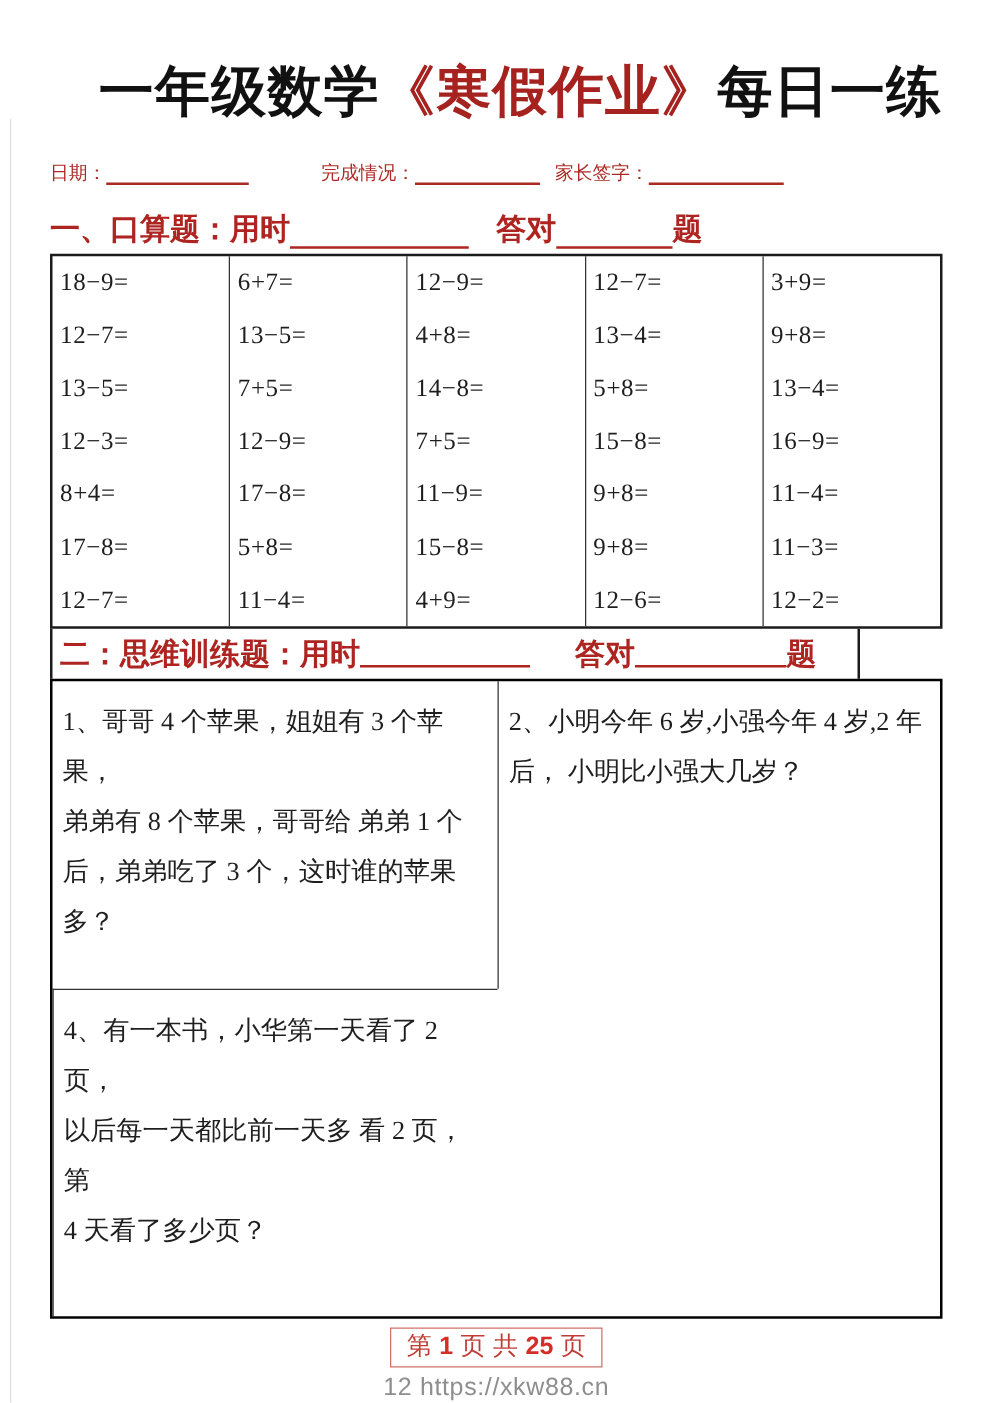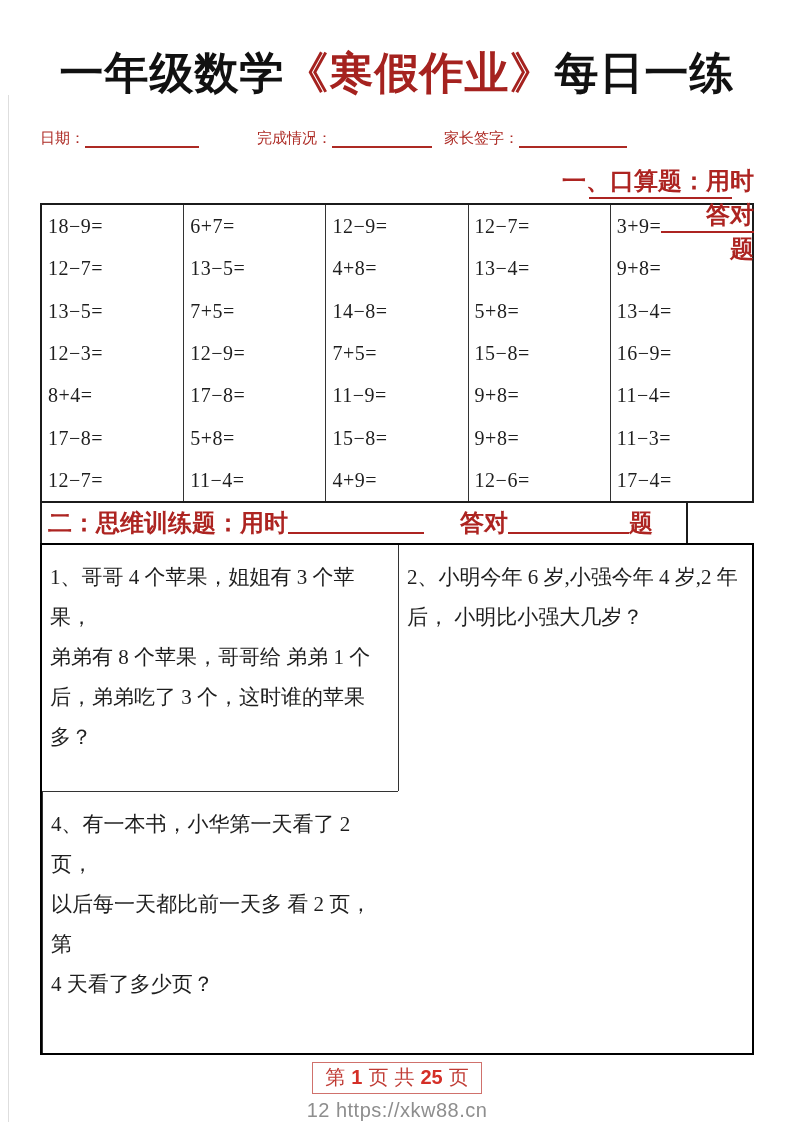--- a/index.html
+++ b/index.html
@@ -14,21 +14,21 @@
   }
   .scan-line {
     position:absolute; left:8px; top:95px; bottom:0;
     width:1px; background:#dedede;
   }
   .content { position:absolute; left:40px; top:0; width:714px; }
 
   
   .title {
     margin-top:44px;
-    text-align:center;
+    text-align:right;
     font-size:44px;
     font-weight:bold;
     letter-spacing:1px;
     color:#111;
     white-space:nowrap;
   }
   .title .hl { color:#a5221f; }
 
   
   .form-line {
@@ -50,21 +50,21 @@
 
   
   .sec-header {
     display:flex;
     align-items:flex-end;
     font-size:24px;
     font-weight:bold;
     color:#ad2421;
     white-space:nowrap;
   }
-  .sec1 { margin-top:17px; height:34px;flex-direction:column; }
+  .sec1 { margin-top:17px; height:34px; }
   .sec1 .b1 { width:143px; margin-right:22px; border-bottom-width:2px; }
   .sec1 .b2 { width:93px; }
   .sec-header .blank { border-color:#ad2421; }
 
   
   .calc-table {
     margin-top:4px;
     width:714px; height:300px;
     border:2px solid #1b1b1b;
     display:flex;
@@ -198,21 +198,21 @@
       <span class="calc-cell">9+8=</span>
       <span class="calc-cell">12−6=</span>
     </div>
     <div class="calc-col">
       <span class="calc-cell">3+9=</span>
       <span class="calc-cell">9+8=</span>
       <span class="calc-cell">13−4=</span>
       <span class="calc-cell">16−9=</span>
       <span class="calc-cell">11−4=</span>
       <span class="calc-cell">11−3=</span>
-      <span class="calc-cell">17−4=</span>
+      <span class="calc-cell">12−2=</span>
     </div>
   </div>
 
   <div class="sec2-row sec-header">
     <span>二：思维训练题：用时</span>
     <span class="blank b1"></span>
     <span>答对</span>
     <span class="blank b2"></span>
     <span>题</span>
   </div>

